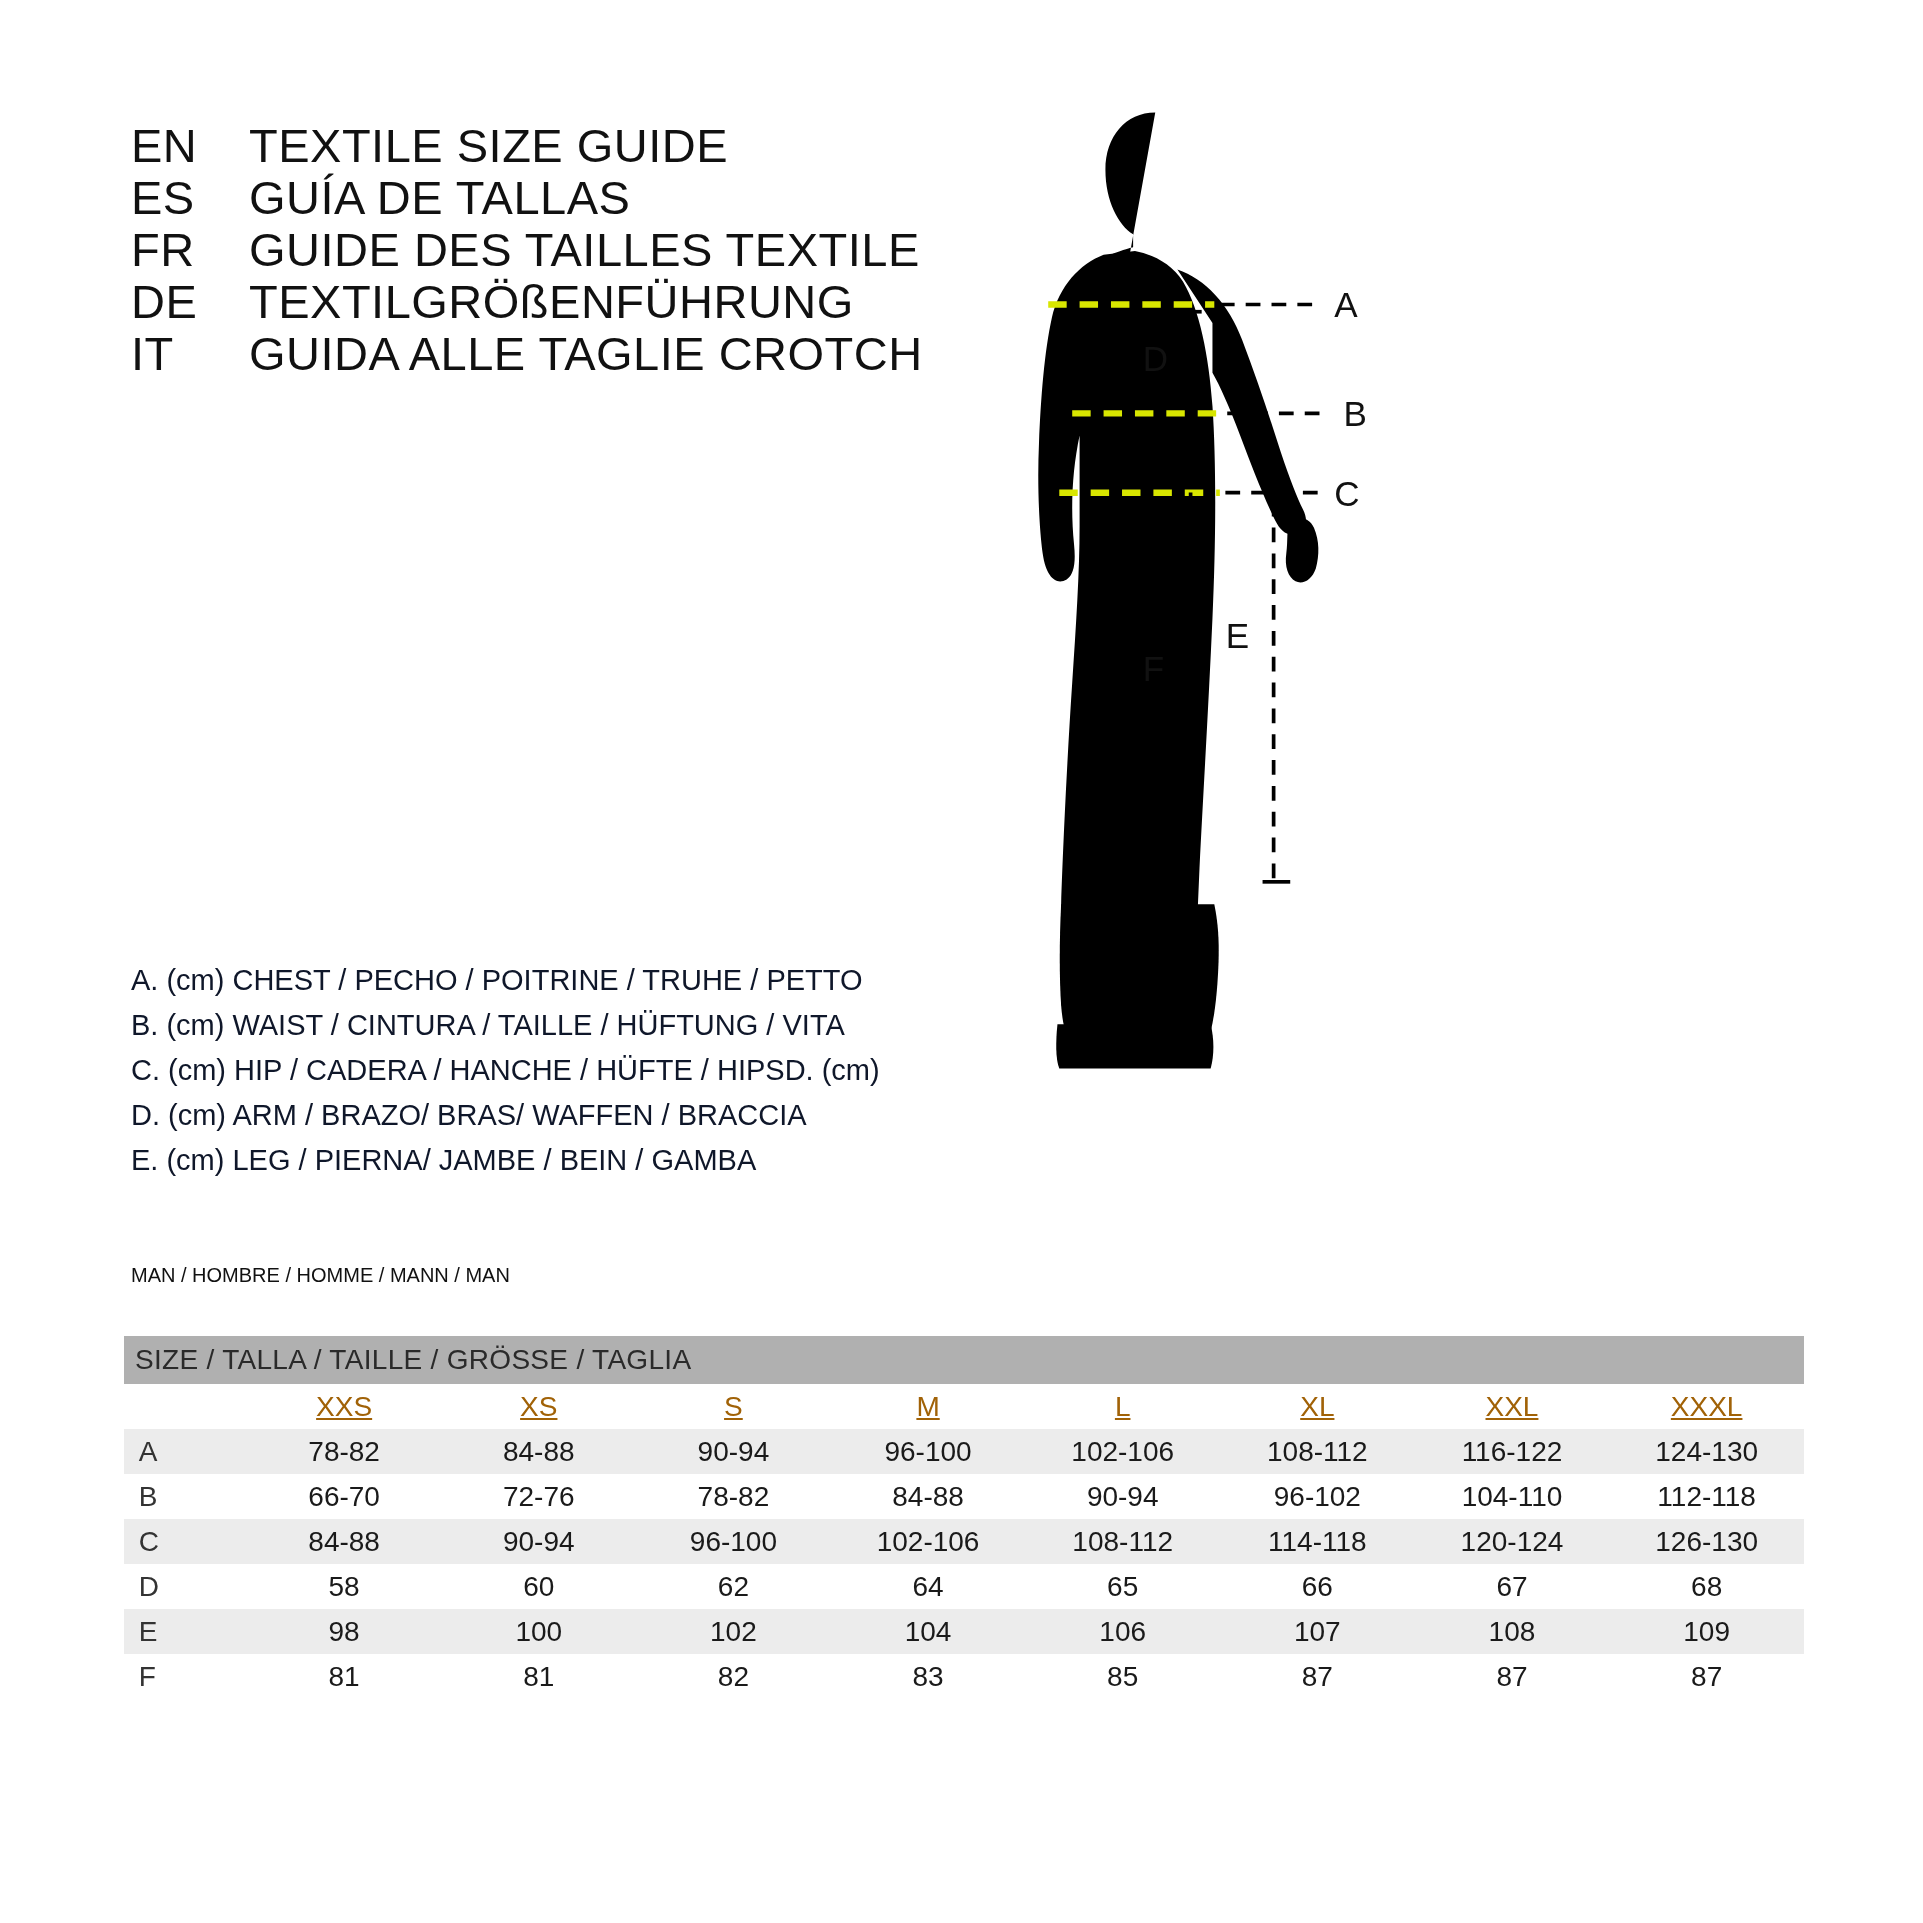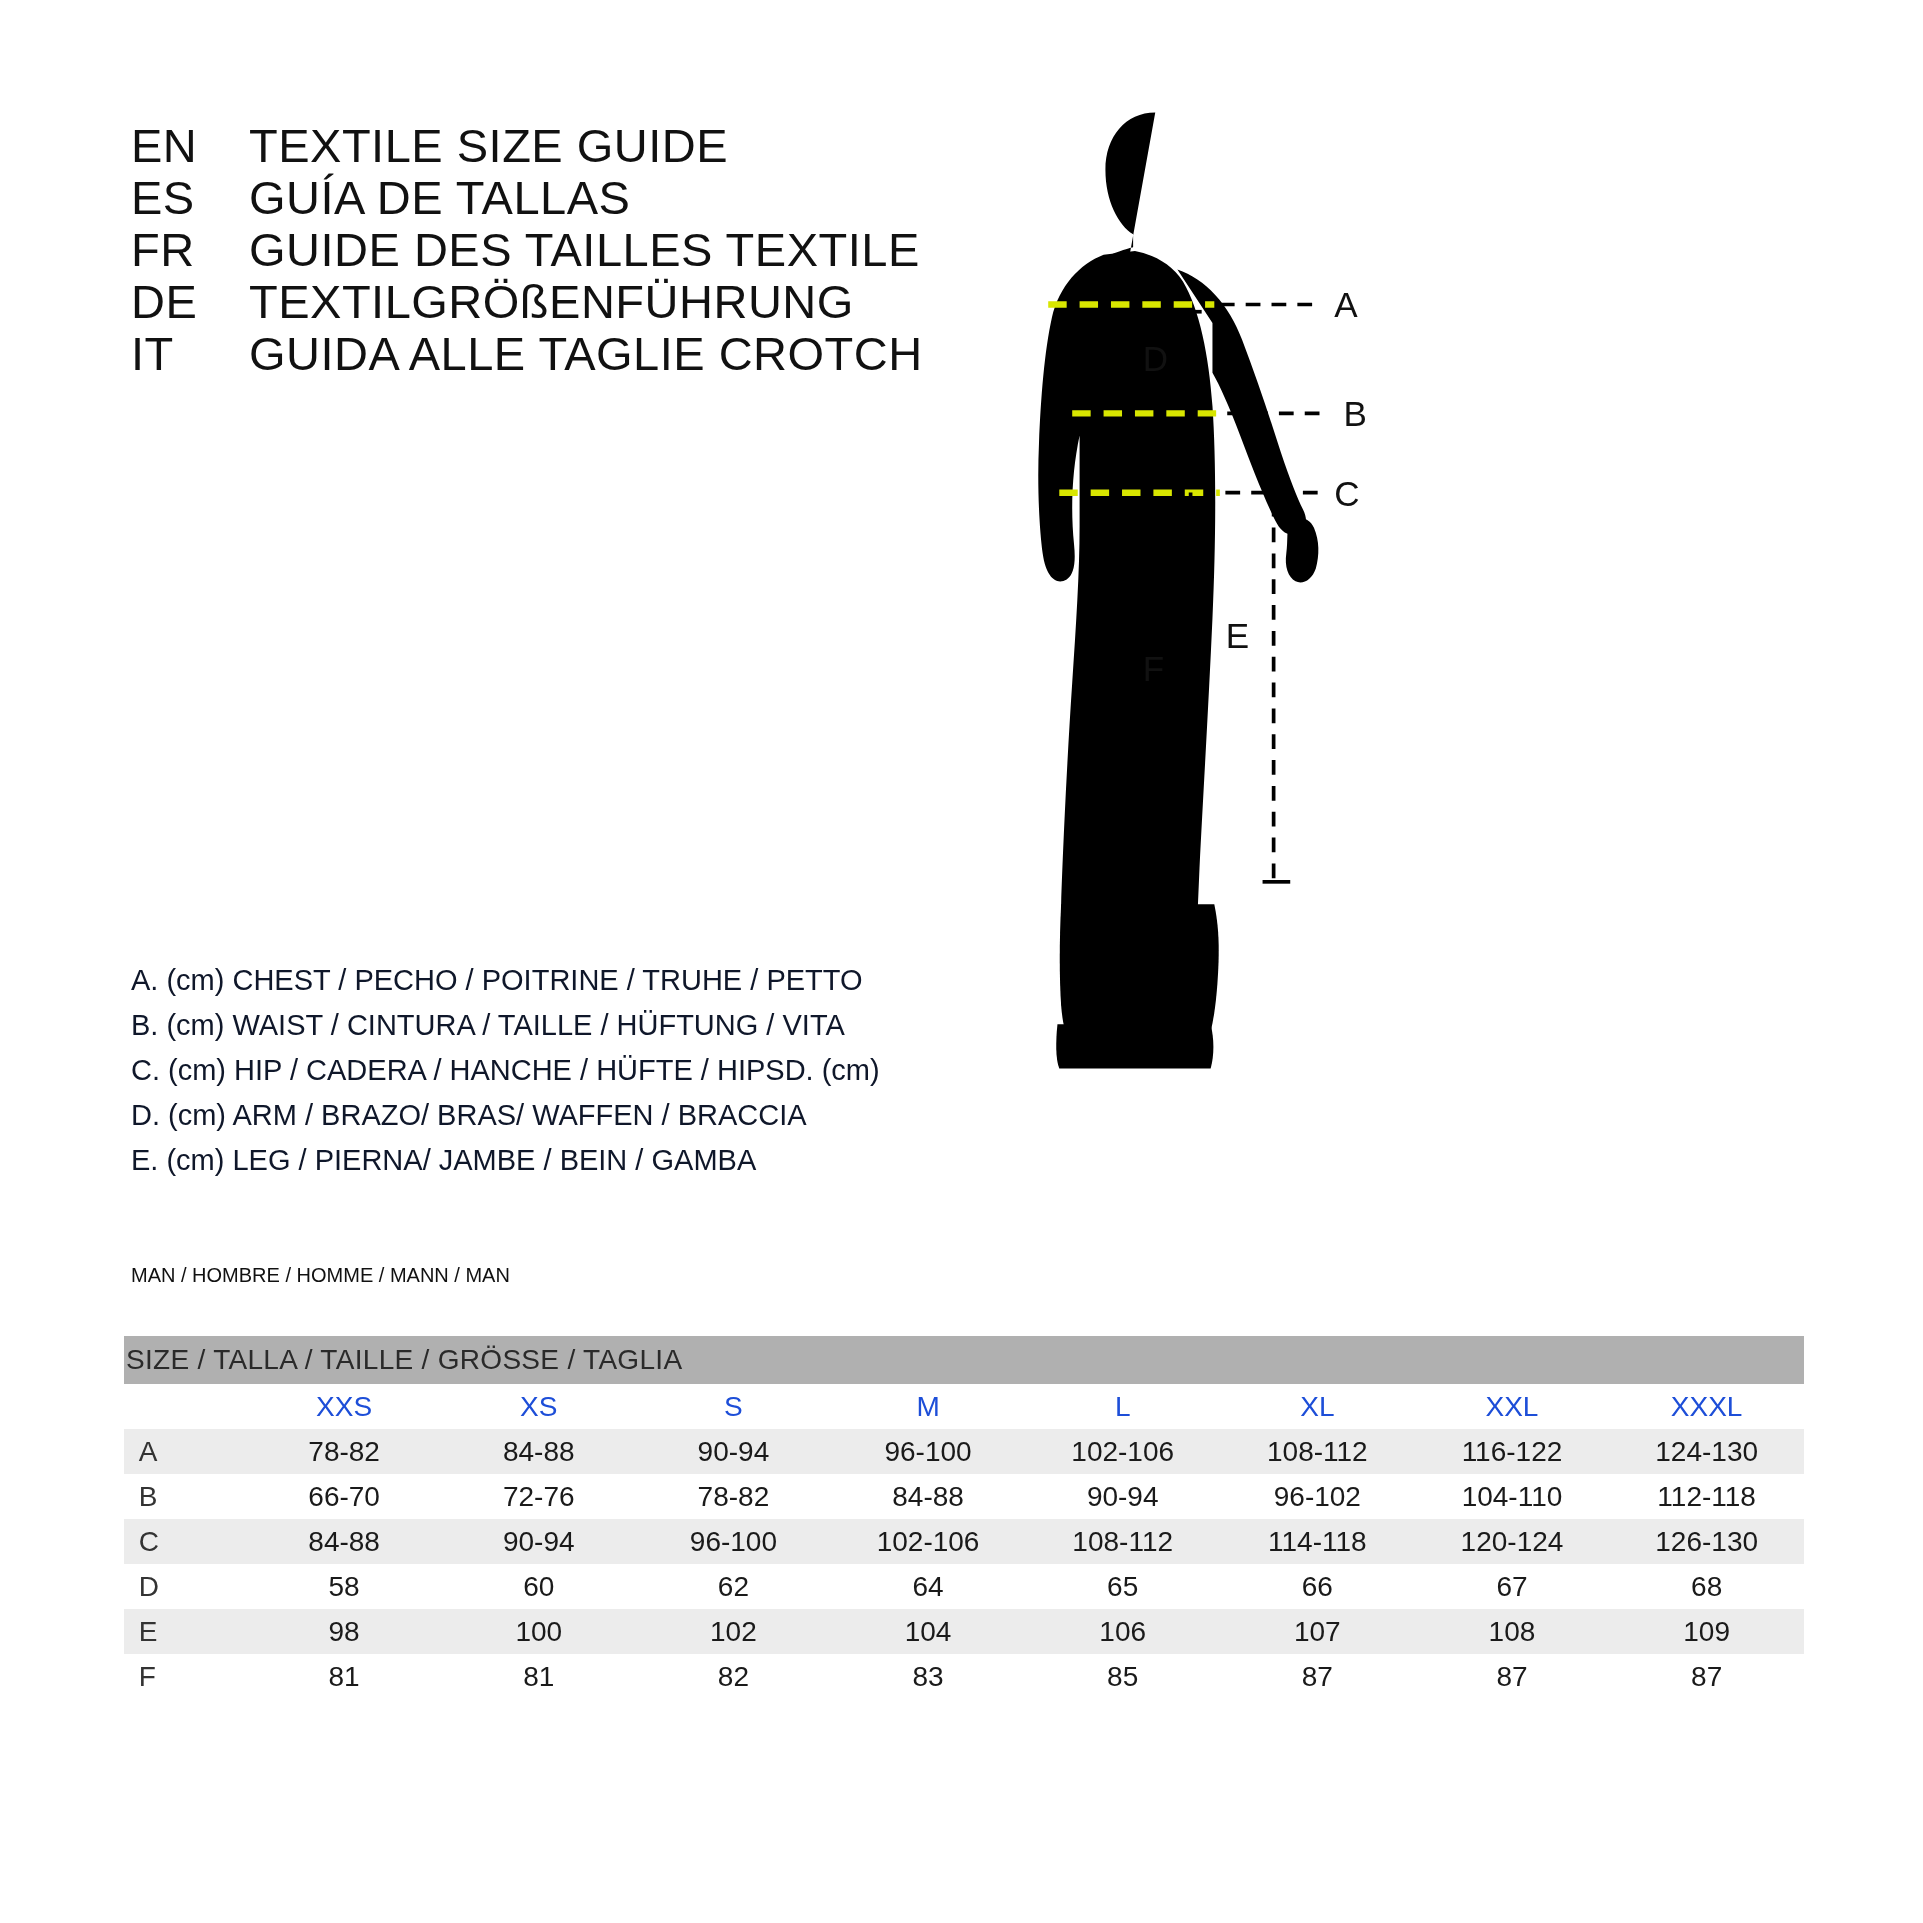--- a/index.html
+++ b/index.html
@@ -93,28 +93,29 @@
   }
   #size-table .rowhead {
     text-align: left;
     padding-left: 14.8px;
     width: 83px;
     color: #333;
   }
   #size-table .title-row td {
     background: #b0b0b0;
     text-align: left;
-    padding-left: 2px;
+    padding-left: 11px;
     height: 48px;
     color: #2a2a2a;
     letter-spacing: 0.3px;
   }
   #size-table .header-row td {
     background: #ffffff;
-    color: #1d4ed8;
+    color: #a16207;
+    text-decoration: underline;
   }
   #size-table tr.shade td {
     background: #ececec;
   }
   #size-table tr.plain td {
     background: #ffffff;
   }
   .col-size { width: 155px; }
 </style>
 </head>

